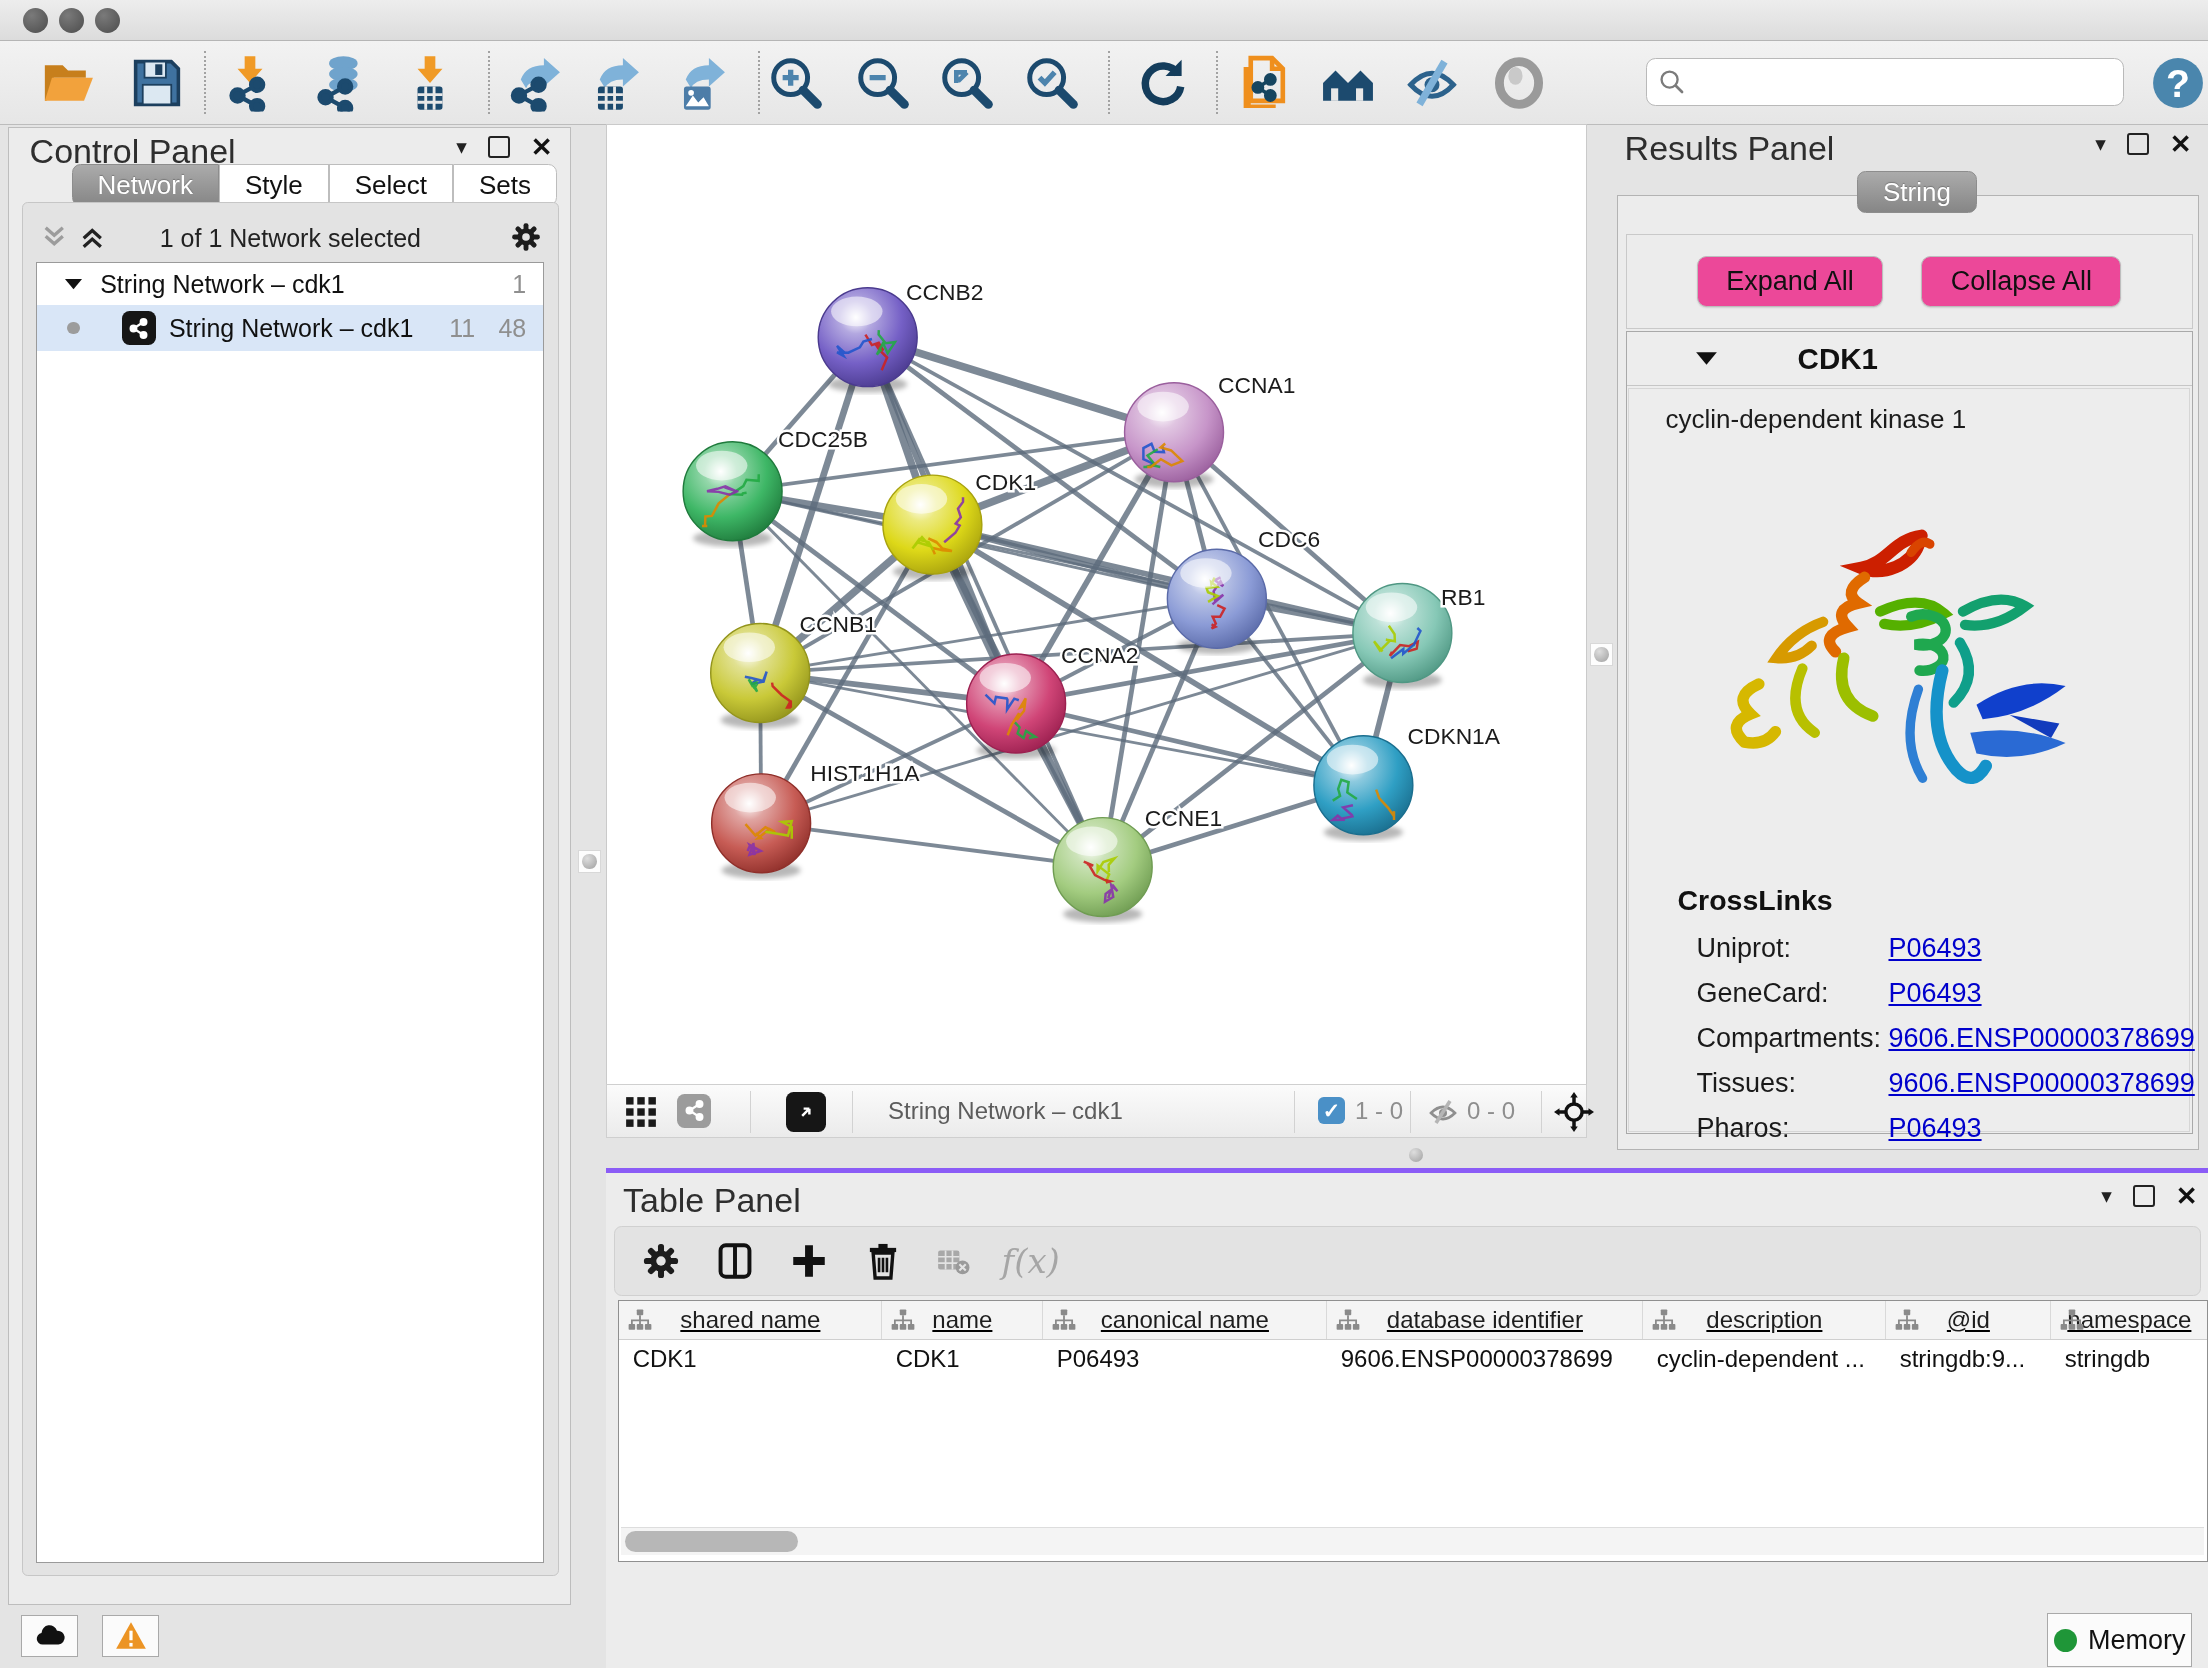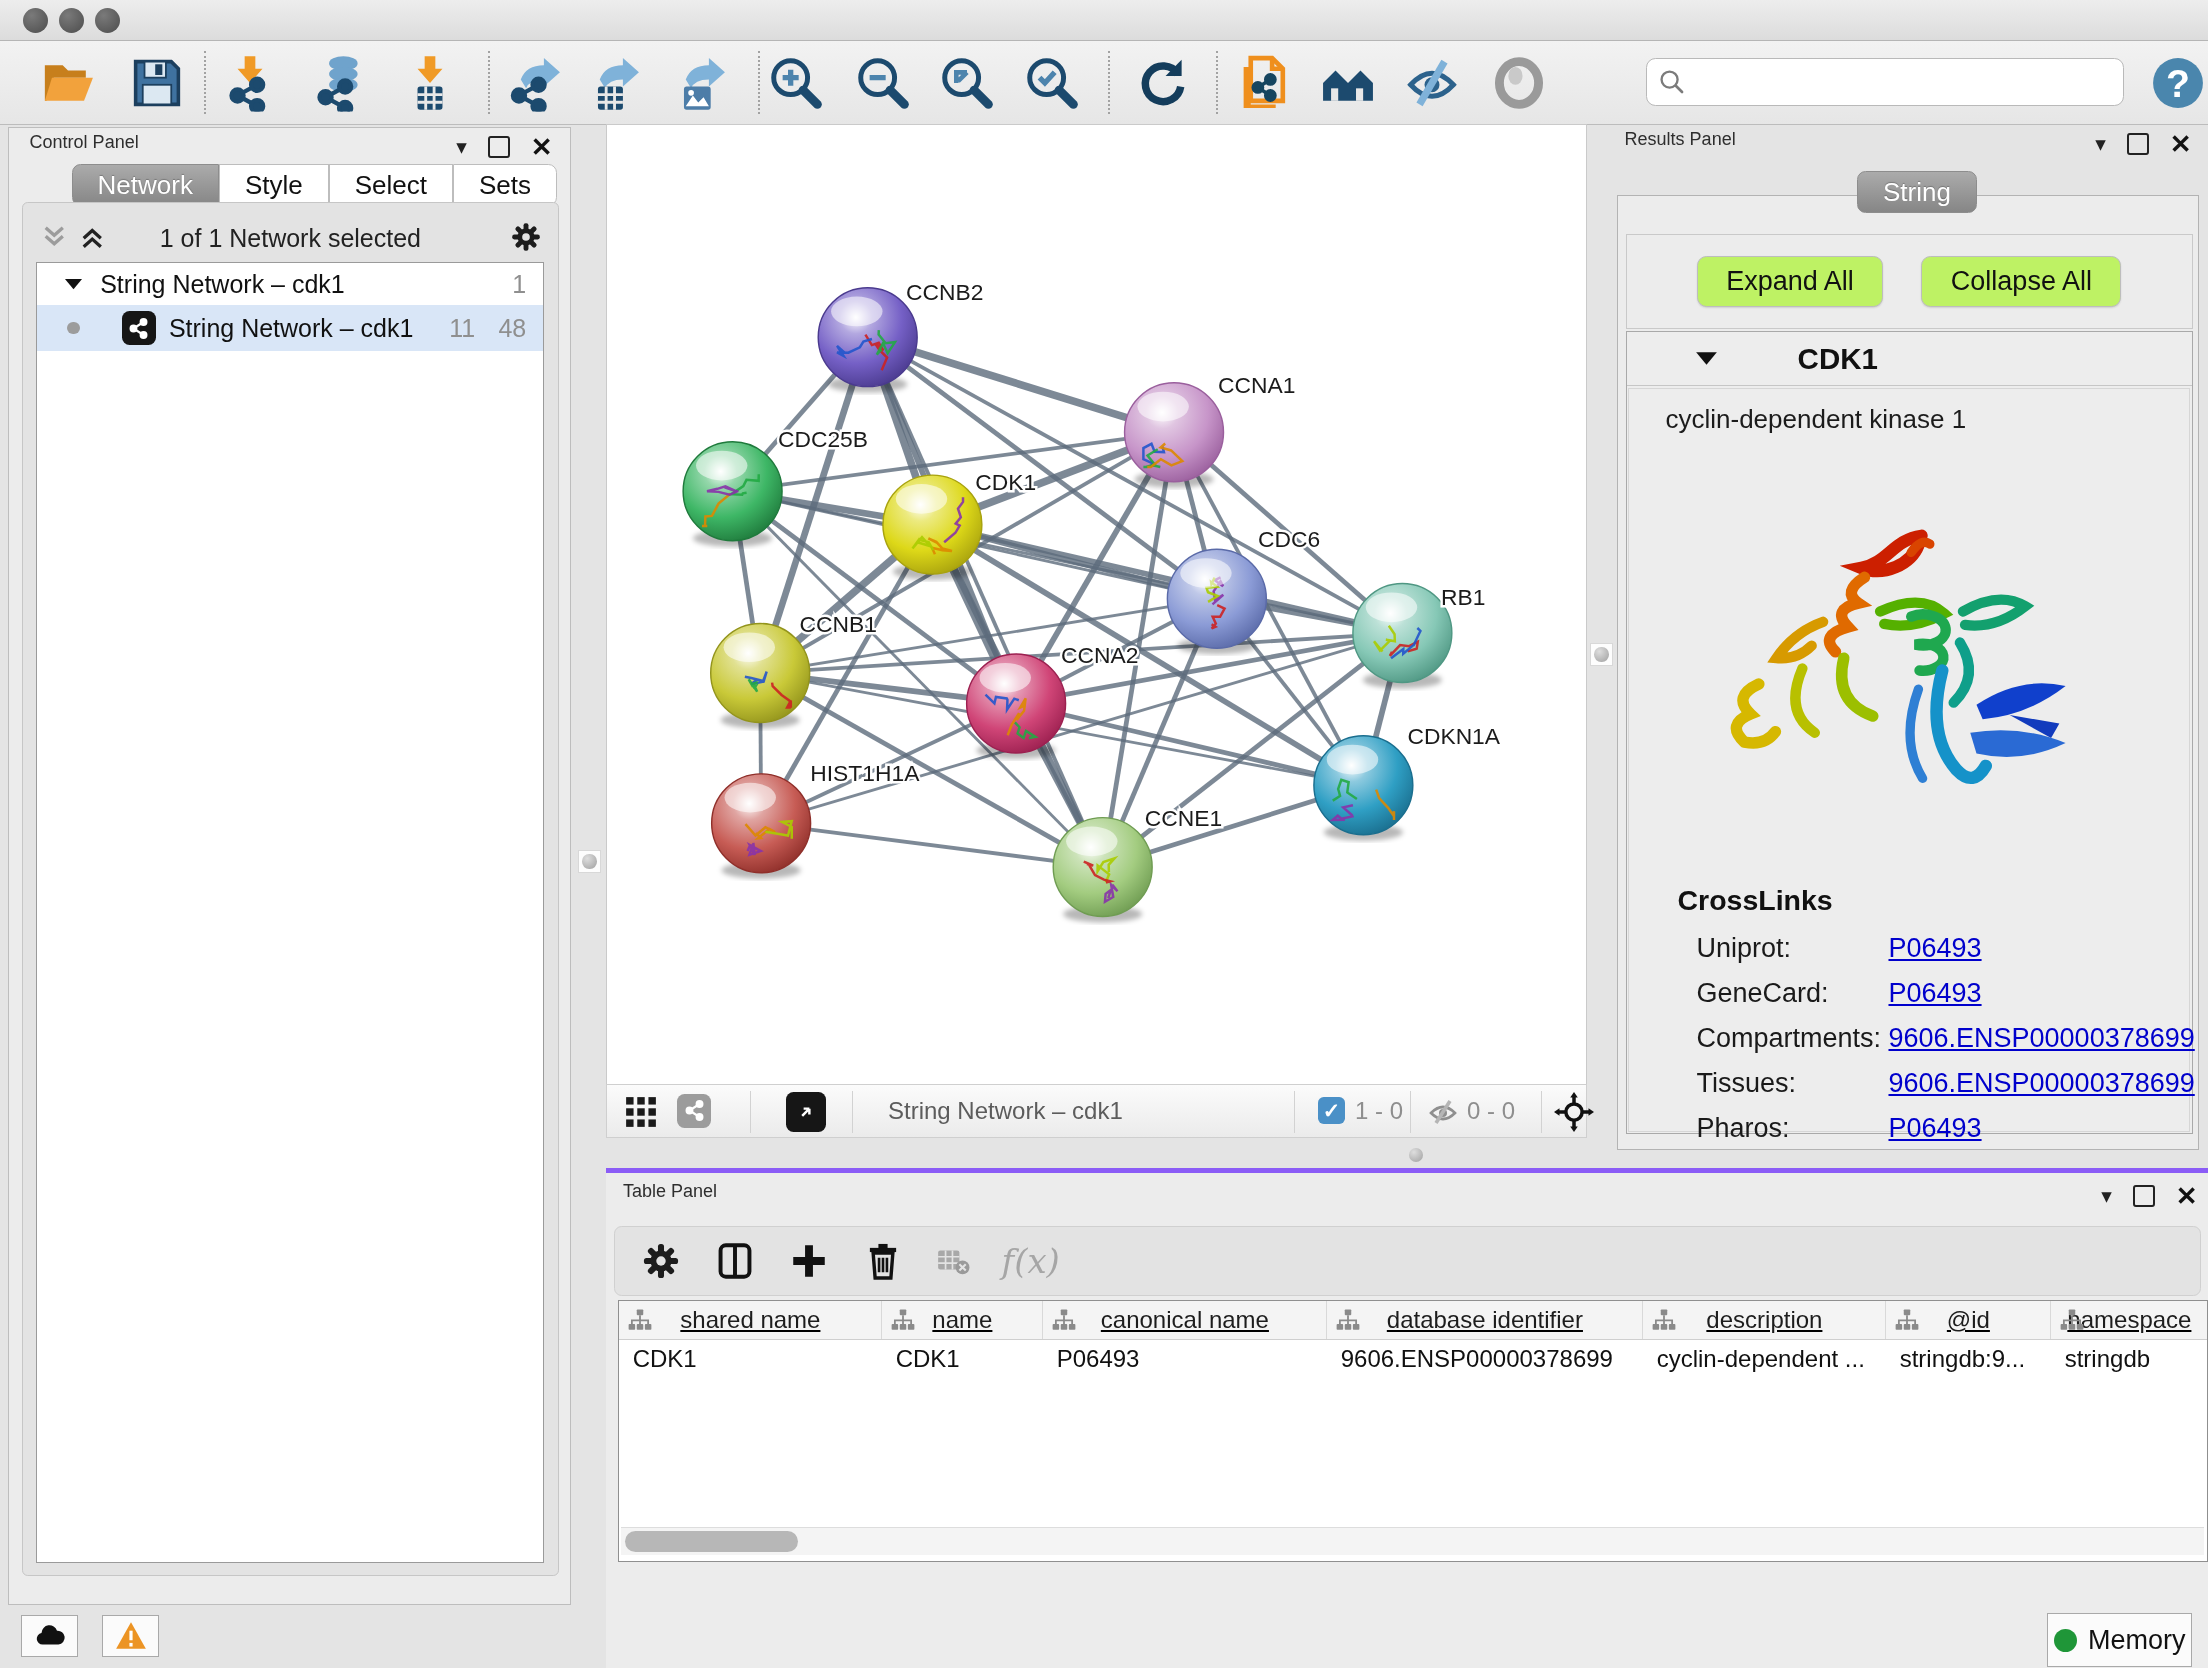--- a/index.html
+++ b/index.html
@@ -10,21 +10,21 @@
   #win-title{position:absolute;left:0;right:0;top:5.7px;text-align:center;font-size:27.6px;color:#3f3f3f;}
   
   #toolbar{position:absolute;left:0;top:41px;width:2208px;height:83px;background:linear-gradient(#f2f2f2,#e6e6e6);border-bottom:1.9px solid #bcbcbc;}
   .tb-btn{position:absolute;top:42px;transform:translate(-50%,-50%);width:63px;height:63px;display:flex;align-items:center;justify-content:center;}
   .tb-btn svg{width:57px;height:57px;}
   .tb-sep{position:absolute;top:9.5px;height:63px;border-left:2.9px dotted #a2a2a2;}
   #search-box{position:absolute;left:1646px;top:17px;width:476px;height:46px;background:#fff;border:1.9px solid #b9b9b9;border-radius:9.5px;display:flex;align-items:center;}
   #search-box svg{width:28.5px;height:28.5px;margin-left:11.4px;}
   #search-input{border:none;outline:none;flex:1;font-size:23px;height:38px;background:transparent;}
   
-  .panel-title{font-size:18px;color:#2e2e2e;}
+  .panel-title{font-size:34px;color:#2e2e2e;}
   .pt-icons{position:absolute;display:flex;align-items:center;gap:21px;}
   .pt-caret{font-size:21px;color:#222;}
   .pt-float{width:18px;height:18px;border:2.9px solid #222;border-radius:2.9px;}
   .pt-close{font-size:26px;font-weight:900;color:#111;line-height:1;}
   .seg-tab{height:42px;border:1px solid #bdbdbd;background:#fff;color:#111;font-size:26px;display:flex;align-items:center;justify-content:center;padding:0 25px;box-sizing:border-box;}
   .seg-tab.sel{background:linear-gradient(#ababab,#868686);color:#fff;border-color:#8d8d8d;text-shadow:0 -1px 1px rgba(0,0,0,.25);}
   
   #control-panel{position:absolute;left:7.6px;top:127px;width:563px;height:1478px;background:#ececec;border:1px solid #bdbdbd;box-sizing:border-box;}
   #cp-tabs{position:absolute;left:63px;top:36px;display:flex;}
   #cp-tabs .seg-tab:first-child{border-radius:8.6px 0 0 8.6px;}
@@ -46,21 +46,21 @@
   .nt-count{position:absolute;top:12.4px;font-size:24px;color:#8e8e8e;}
   #sel-checkbox{position:absolute;left:711px;top:12.4px;width:27px;height:27px;background:#4a90c7;border-radius:5.7px;color:#fff;font-size:21px;font-weight:bold;text-align:center;line-height:27px;}
   
   .split-h{position:absolute;background:#fdfdfd;border:1px solid #d8d8d8;display:flex;align-items:center;justify-content:center;}
   .split-dot{width:14.3px;height:14.3px;border-radius:50%;background:radial-gradient(circle at 35% 30%,#dedede,#9f9f9f);}
   
   #results-panel{position:absolute;left:1617px;top:127px;width:584px;height:1025px;}
   #rp-box{position:absolute;left:0;top:68px;width:582px;height:955px;background:#ececec;border:1px solid #b3b3b3;box-sizing:border-box;}
   #rp-tab{position:absolute;left:240px;top:44px;z-index:3;border-radius:8.6px;}
   #rp-btnrow{position:absolute;left:7.6px;top:38px;width:565px;height:93px;border:1.9px solid #c9c9c9;background:#ececec;display:flex;align-items:center;justify-content:center;gap:38px;}
-  .rp-btn{background:#bef264;border:1.9px solid #bdbdbd;border-radius:9.5px;font-size:27px;color:#111;height:49px;padding:0 28.5px;display:flex;align-items:center;box-shadow:0 1px 1.9px rgba(0,0,0,.12);}
+  .rp-btn{background:#ec4899;border:1.9px solid #bdbdbd;border-radius:9.5px;font-size:27px;color:#111;height:49px;padding:0 28.5px;display:flex;align-items:center;box-shadow:0 1px 1.9px rgba(0,0,0,.12);}
   #rp-section{position:absolute;left:7.6px;top:135px;width:565px;height:801px;border:1.9px solid #a9a9a9;background:#ededed;}
   #rp-sec-head{position:relative;height:53px;border-bottom:1.9px solid #c6c6c6;}
   #rp-sec-gene{position:absolute;left:171px;top:9.5px;font-size:29.5px;font-weight:bold;color:#111;}
   #rp-sec-caret{position:absolute;left:68px;top:19px;}
   #rp-sec-body{position:relative;height:742px;margin:1.9px;border:1px solid #d6d6d6;background:#ededed;}
   #rp-desc{position:absolute;left:36px;top:15px;font-size:26px;color:#1c1c1c;}
   #protein-img{position:absolute;left:68px;top:124px;}
   #crosslinks{position:absolute;left:48px;top:495px;font-family:Liberation Sans, sans-serif;}
   #crosslinks .xl-title{font-size:28.5px;font-weight:bold;color:#111;margin-bottom:9.5px;}
   .xl-row{display:flex;height:45px;align-items:center;}

